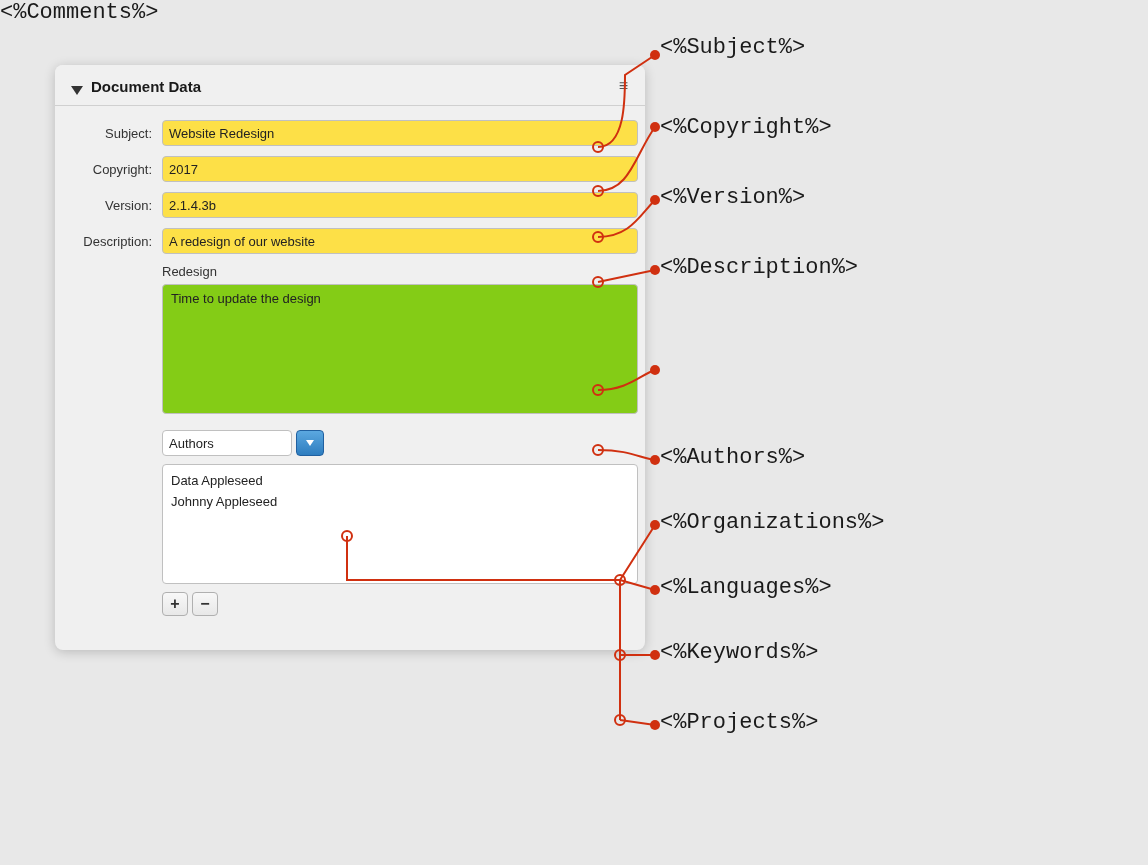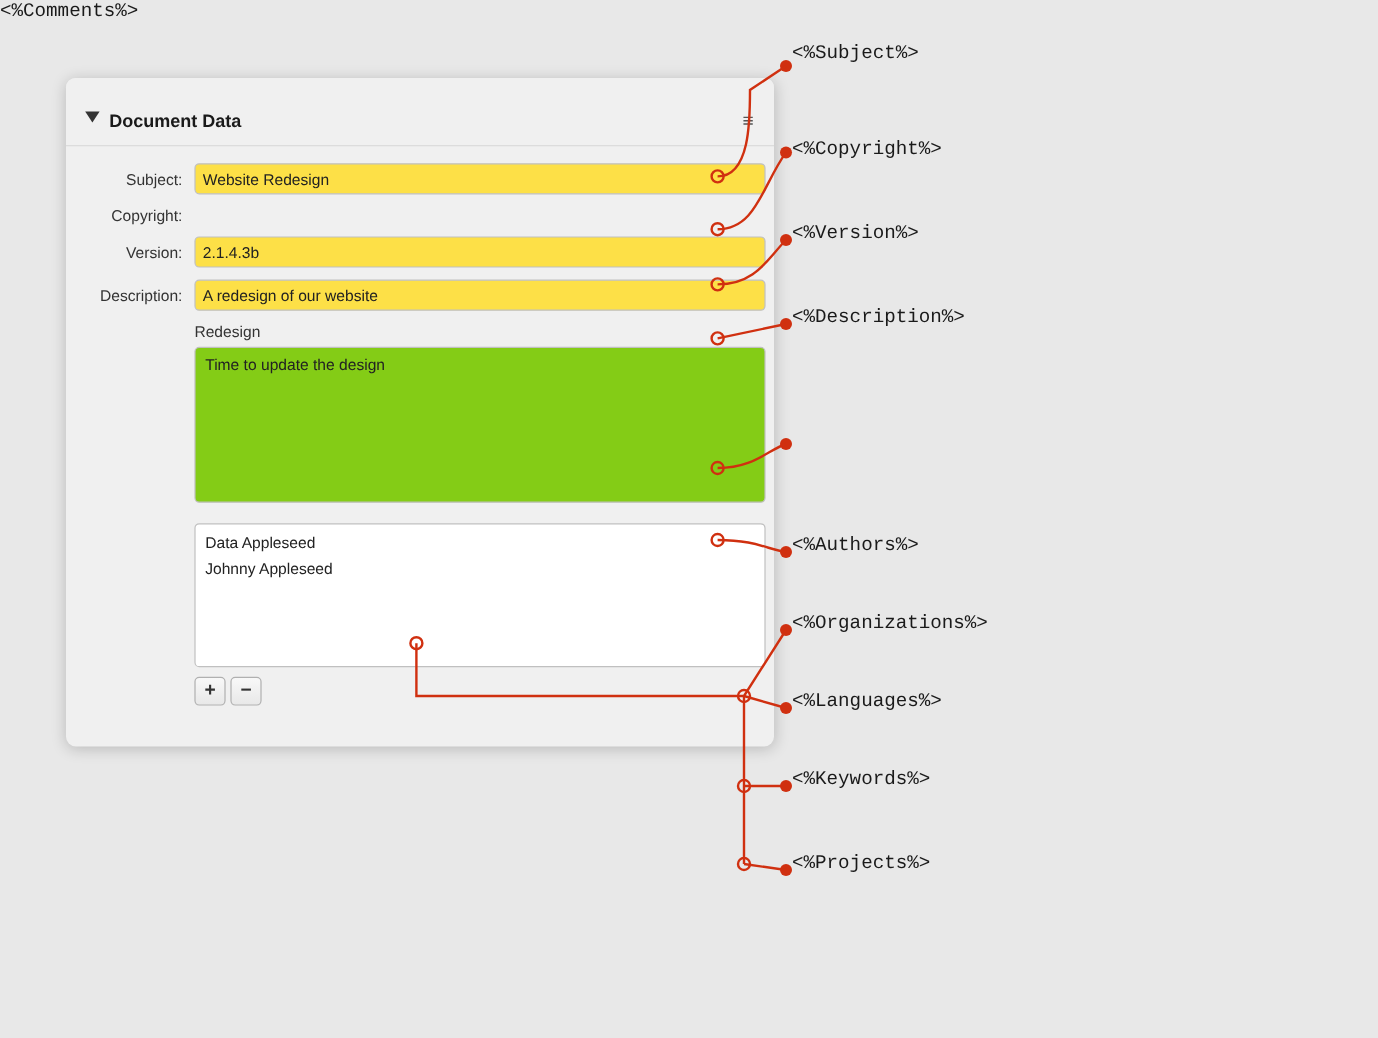--- a/index.html
+++ b/index.html
@@ -18,22 +18,22 @@
       top: 65px;
       width: 590px;
       background: #f0f0f0;
       border-radius: 8px;
       box-shadow: 0 2px 12px rgba(0,0,0,0.2);
       padding-bottom: 20px;
     }
 
     .panel-header {
       display: flex;
-      align-items: flex-start;
-      padding: 28px 16px 10px 16px;
+      align-items: flex-end;
+      padding: 12px 16px 10px 16px;
       border-bottom: 1px solid #d0d0d0;
       background: #f0f0f0;
       border-radius: 8px 8px 0 0;
     }
 
     .triangle-icon {
       width: 0; height: 0;
       border-left: 6px solid transparent;
       border-right: 6px solid transparent;
       border-top: 9px solid #333;
@@ -197,21 +197,21 @@
       position: absolute;
       top: 0;
       left: 0;
       width: 1148px;
       height: 865px;
       pointer-events: none;
     }
 
     .annotation-label {
       position: absolute;
-      font-size: 16px;
+      font-size: 22px;
       font-family: "Courier New", monospace;
       color: #1a1a1a;
       white-space: nowrap;
       font-weight: normal;
     }
   </style>
 </head>
 <body>
 
 <div class="panel">
@@ -222,37 +222,50 @@
   </div>
   <div class="panel-body">
 
     <div class="form-row">
       <span class="form-label">Subject:</span>
       <input class="form-input" type="text" value="Website Redesign" style="">
     </div>
 
     <div class="form-row">
       <span class="form-label">Copyright:</span>
+      <input class="form-input" type="text" value="2017" style="">
     </div>
 
     <div class="form-row">
       <span class="form-label">Version:</span>
       <input class="form-input" type="text" value="2.1.4.3b" style="">
     </div>
 
     <div class="form-row">
       <span class="form-label">Description:</span>
       <input class="form-input" type="text" value="A redesign of our website" style="">
     </div>
 
     <div class="comments-label">Redesign</div>
     <div class="comments-area">
       <textarea class="form-textarea" style="">Time to update the design</textarea>
     </div>
 
+    <div class="dropdown-row">
+      <select class="dropdown-select">
+        <option>Authors</option>
+        <option>Organizations</option>
+        <option>Languages</option>
+        <option>Keywords</option>
+        <option>Projects</option>
+      </select>
+      <div class="dropdown-btn">
+        <div class="dropdown-btn-arrow"></div>
+      </div>
+    </div>
 
     <div class="list-box">
       <div class="list-item">Data Appleseed</div>
       <div class="list-item">Johnny Appleseed</div>
     </div>
 
     <div class="btn-row">
       <div class="icon-btn">+</div>
       <div class="icon-btn">−</div>
     </div>

